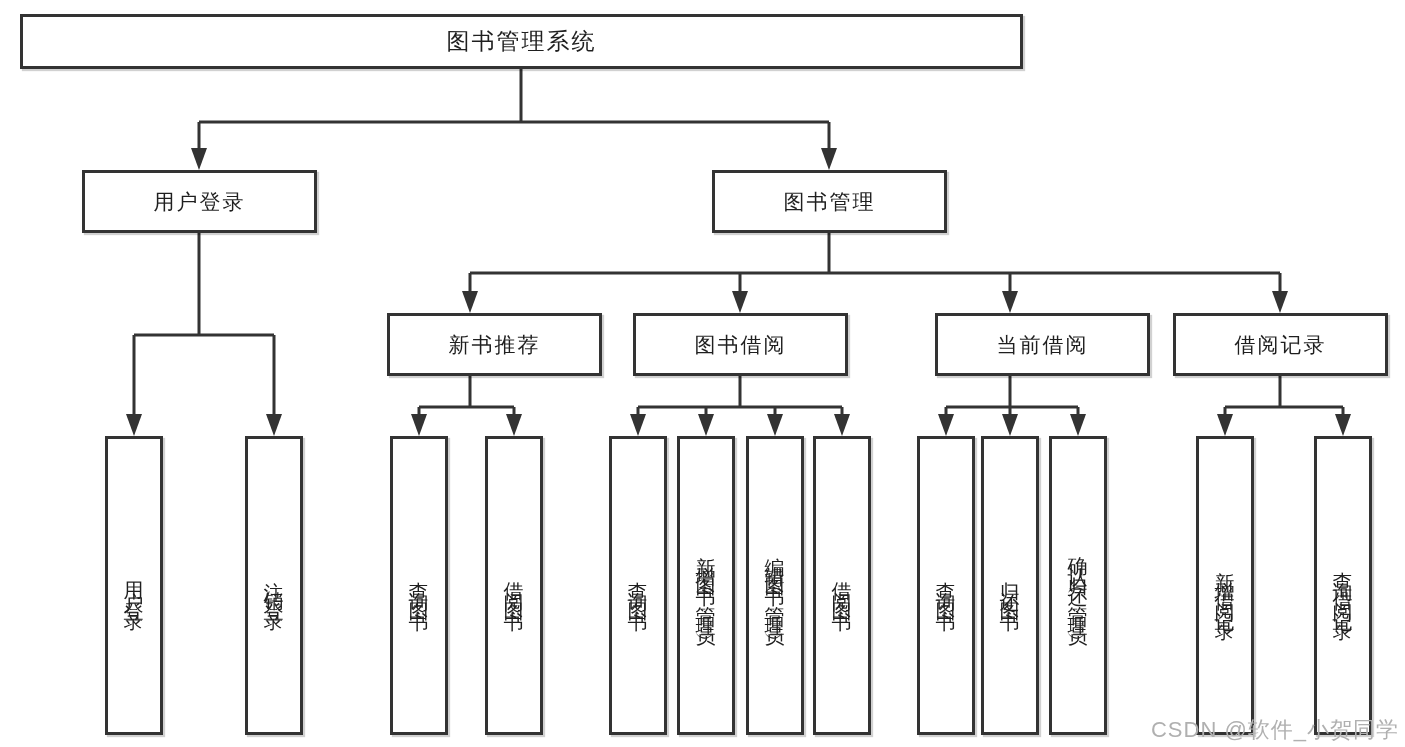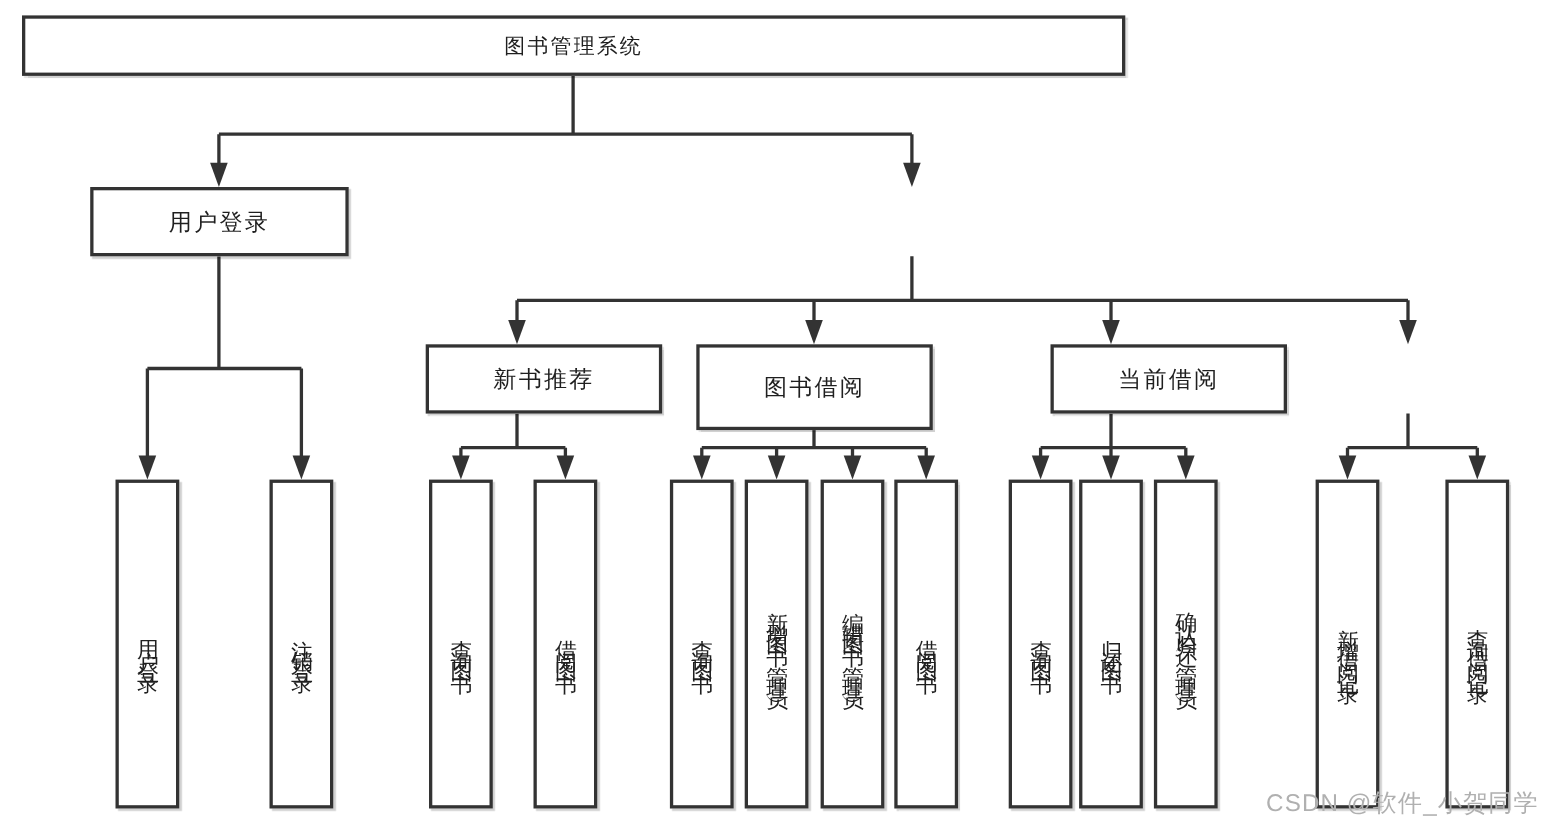--- a/index.html
+++ b/index.html
@@ -20,21 +20,21 @@
   .hbox{
     position:absolute;
     box-sizing:border-box;
     border:3px solid var(--line);
     background:#fff;
     display:flex;align-items:center;justify-content:center;
     color:var(--text);
     box-shadow:2px 2px 1px rgba(0,0,0,0.18);
     z-index:2;
   }
-  .root-box{font-size:19px;letter-spacing:2px;}
+  .root-box{font-size:23px;letter-spacing:2px;}
   .mid-box{font-size:21px;letter-spacing:2px;}
   .leaf{
     position:absolute;
     top:436px;height:299px;width:58px;
     box-sizing:border-box;
     border:3px solid var(--line);
     background:#fff;
     display:flex;align-items:center;justify-content:center;
     box-shadow:2px 2px 1px rgba(0,0,0,0.18);
     z-index:2;
@@ -95,29 +95,35 @@
     </g>
   </svg>
 
   <div class="hbox root-box" style="left:20px;top:14px;width:1003px;height:55px;">
     <span>图书管理系统</span>
   </div>
 
   <div class="hbox mid-box" style="left:82px;top:170px;width:235px;height:63px;">
     <span>用户登录</span>
   </div>
+  <div class="hbox mid-box" style="left:712px;top:170px;width:235px;height:63px;">
+    <span>图书管理</span>
+  </div>
 
   <div class="hbox mid-box" style="left:363px;top:313px;width:215px;height:63px;margin-left:24px;">
     <span>新书推荐</span>
   </div>
-  <div class="hbox mid-box" style="left:633px;top:313px;width:215px;height:78px;">
+  <div class="hbox mid-box" style="left:633px;top:313px;width:215px;height:63px;">
     <span>图书借阅</span>
   </div>
-  <div class="hbox mid-box" style="left:955px;top:313px;width:215px;height:63px;">
+  <div class="hbox mid-box" style="left:935px;top:313px;width:215px;height:63px;">
     <span>当前借阅</span>
+  </div>
+  <div class="hbox mid-box" style="left:1173px;top:313px;width:215px;height:63px;">
+    <span>借阅记录</span>
   </div>
 
   <div class="leaf" style="left:105px;">
     <span class="vtext">用户登录</span>
   </div>
   <div class="leaf" style="left:245px;">
     <span class="vtext">注销登录</span>
   </div>
 
   <div class="leaf" style="left:390px;">

